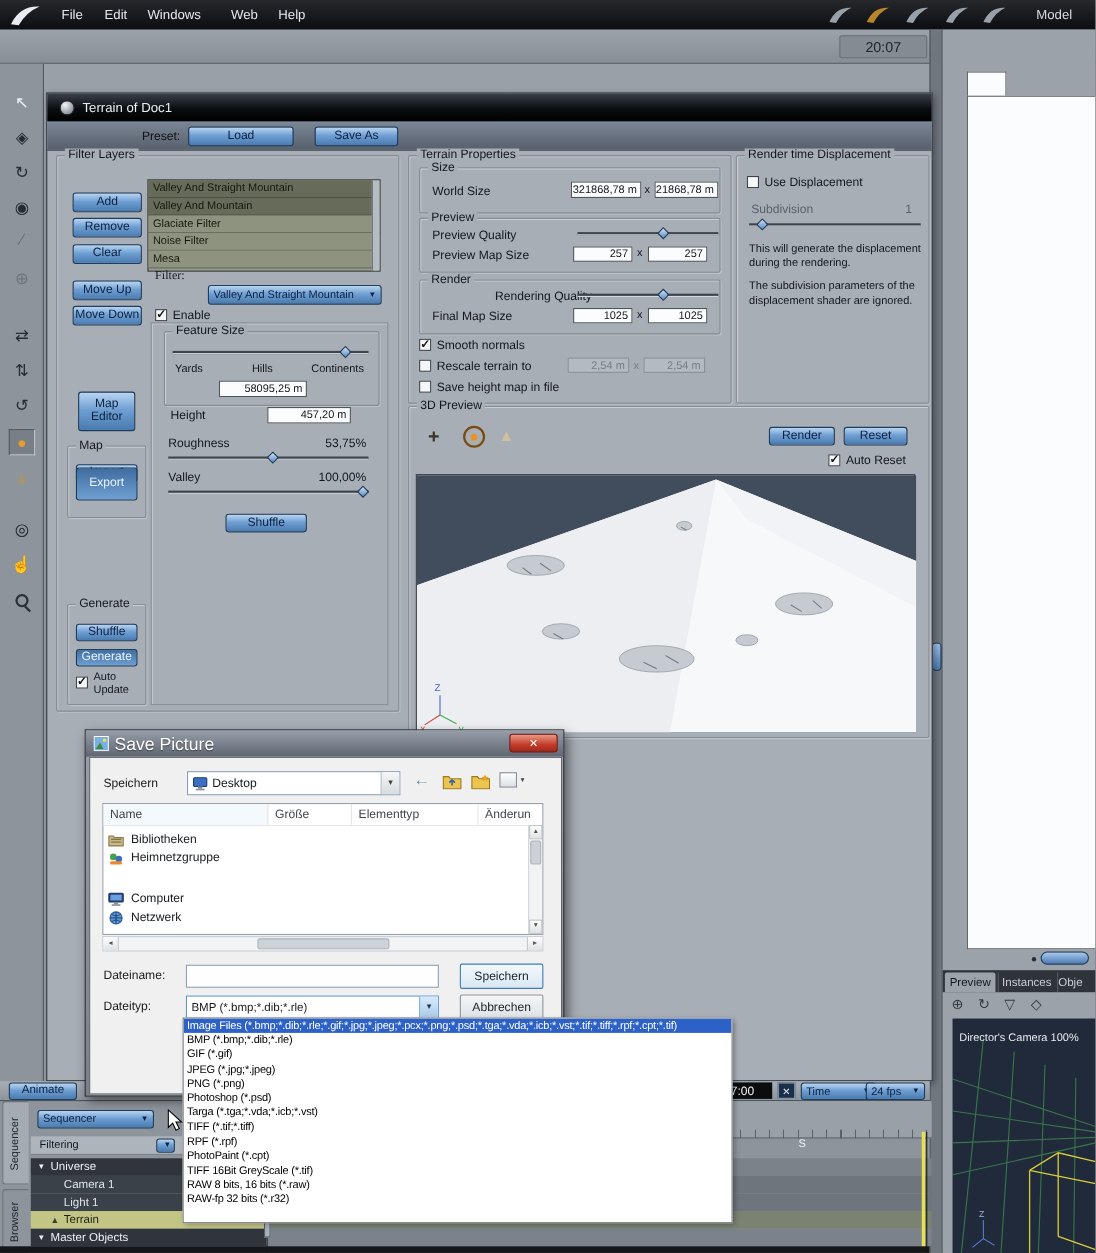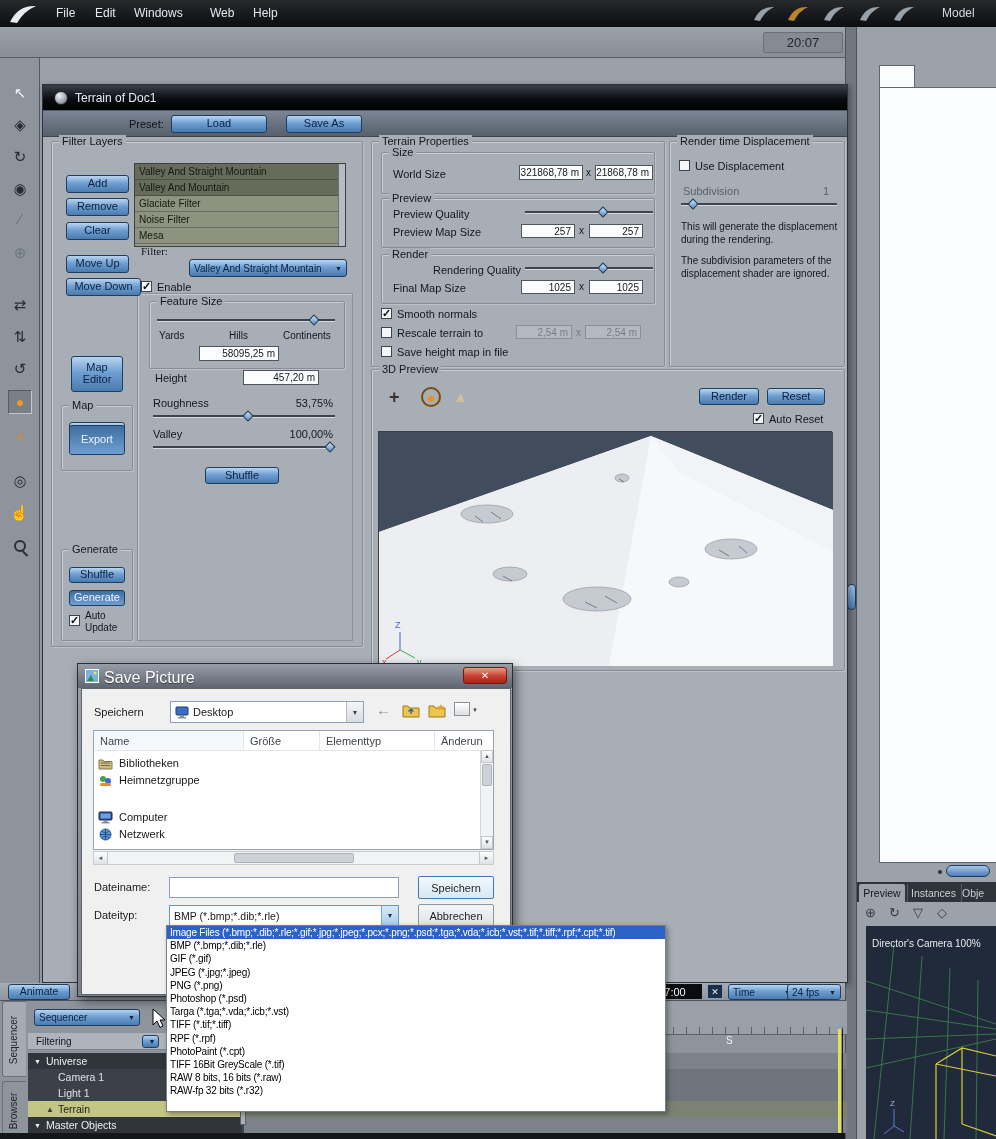--- a/index.html
+++ b/index.html
@@ -145,21 +145,21 @@
 
     <div class="grp" style="left:8px;top:56px;width:312px;height:506px;">
       <span class="gt">Filter Layers</span>
     </div>
     <div class="abs" style="left:94px;top:208px;width:216px;height:348px;border:1px solid #8a9199;box-shadow:inset 1px 1px 0 rgba(255,255,255,.35);"></div>
 
     <div class="abs bbtn" style="left:23px;top:90px;width:63px;height:18px;">Add</div>
     <div class="abs bbtn" style="left:23px;top:113px;width:63px;height:18px;">Remove</div>
     <div class="abs bbtn" style="left:23px;top:137px;width:63px;height:18px;">Clear</div>
     <div class="abs bbtn" style="left:23px;top:170px;width:63px;height:18px;">Move Up</div>
-    <div class="abs bbtn" style="left:23px;top:193px;width:75px;height:18px;">Move Down</div>
+    <div class="abs bbtn" style="left:23px;top:193px;width:63px;height:18px;">Move Down</div>
     <div class="abs bbtn" style="left:28px;top:271px;width:52px;height:36px;padding:2px;">
         <span style="width:40px;">Map Editor</span>
       </div>
 
     <div class="abs" style="left:91px;top:78px;width:212px;height:84px;background:#949a8c;border:1px solid #3c4146;">
       <div class="flrow sel">Valley And Straight Mountain</div>
       <div class="flrow sel">Valley And Mountain</div>
       <div class="flrow">Glaciate Filter</div>
       <div class="flrow">Noise Filter</div>
       <div class="flrow">Mesa</div>
@@ -239,21 +239,21 @@
         <div class="th" style="left:58%;"></div>
       </div>
     <div class="abs lb" style="left:350px;top:141px;">Preview Map Size</div>
     <div class="vbox" style="left:478px;top:139px;width:54px;height:14px;">257</div>
     <div class="abs lb10" style="left:536px;top:140px;">x</div>
     <div class="vbox" style="left:546px;top:139px;width:54px;height:14px;">257</div>
 
     <div class="grp" style="left:338px;top:169px;width:274px;height:50px;">
       <span class="gt">Render</span>
     </div>
-    <div class="abs lb" style="left:350px;top:179px;padding-left:40px;">Rendering Quality</div>
+    <div class="abs lb" style="left:367px;top:179px;padding-left:40px;">Rendering Quality</div>
     <div class="slider" style="left:482px;top:178px;width:128px;">
         <div class="trk"></div>
         <div class="th" style="left:58%;"></div>
       </div>
     <div class="abs lb" style="left:350px;top:197px;">Final Map Size</div>
     <div class="vbox" style="left:478px;top:195px;width:54px;height:14px;">1025</div>
     <div class="abs lb10" style="left:536px;top:196px;">x</div>
     <div class="vbox" style="left:546px;top:195px;width:54px;height:14px;">1025</div>
 
     <span class="cb" style="left:338px;top:223px;">✓</span>

